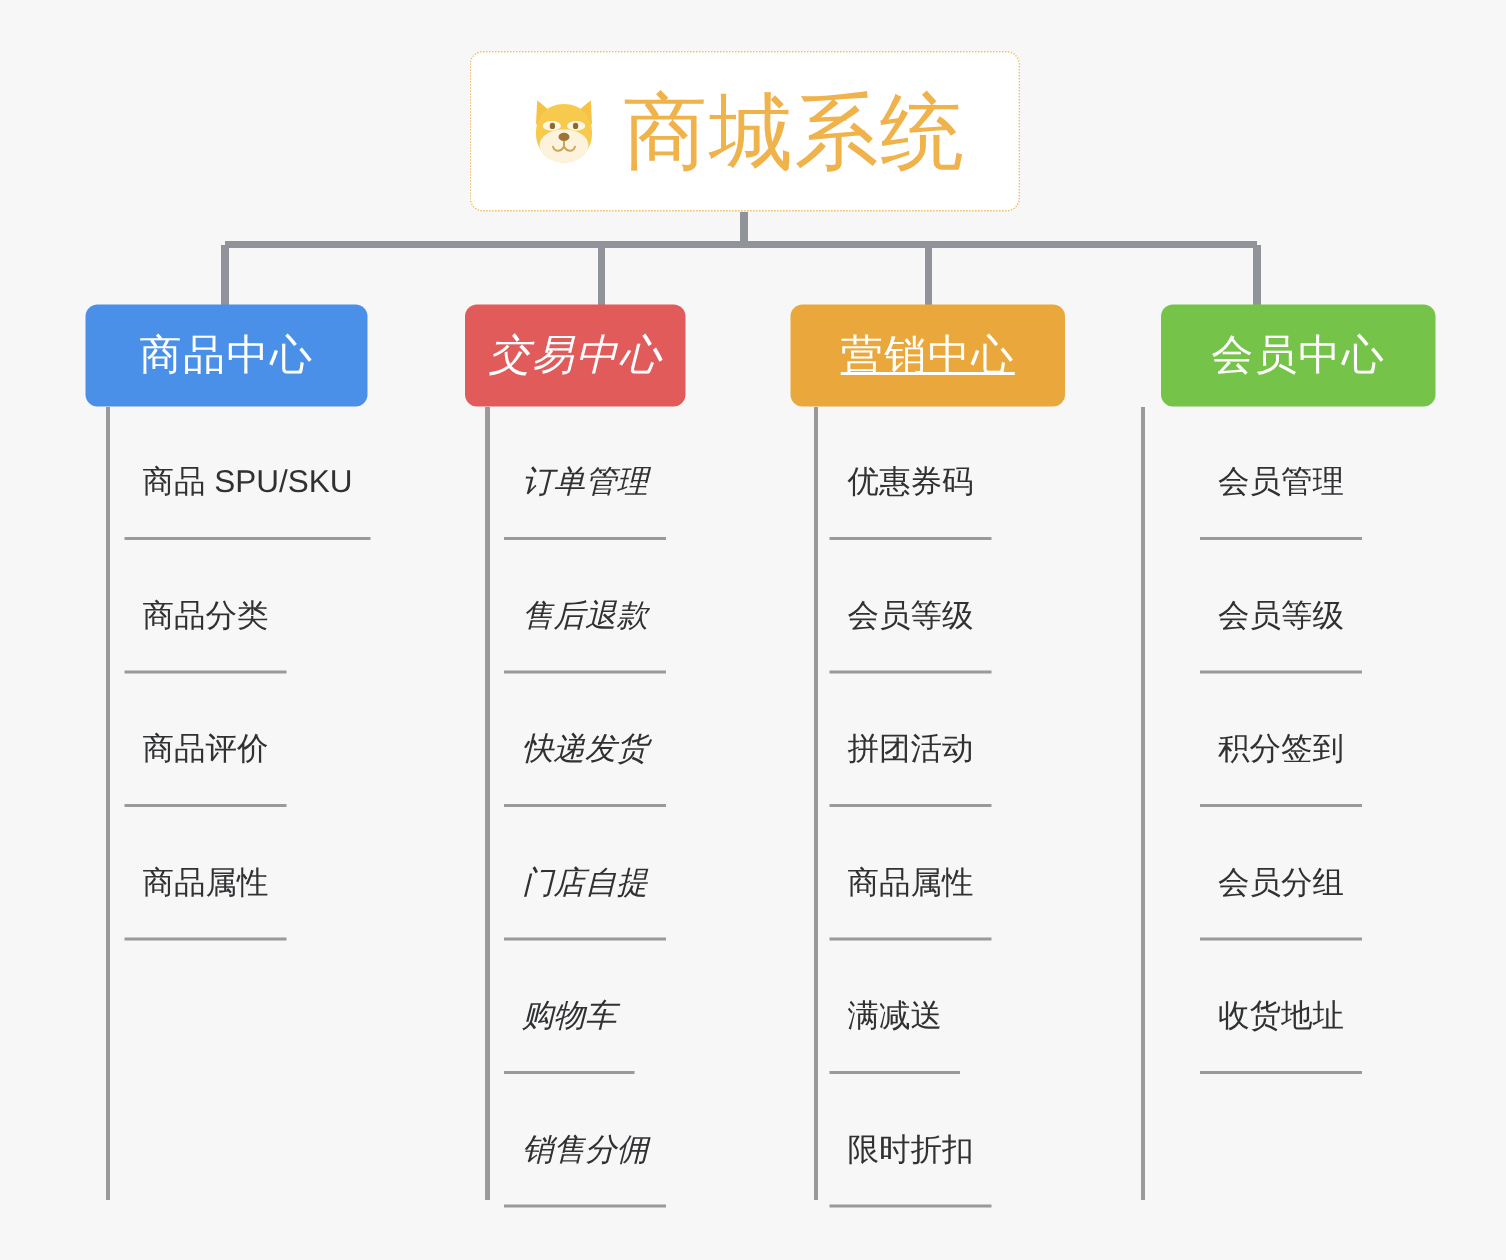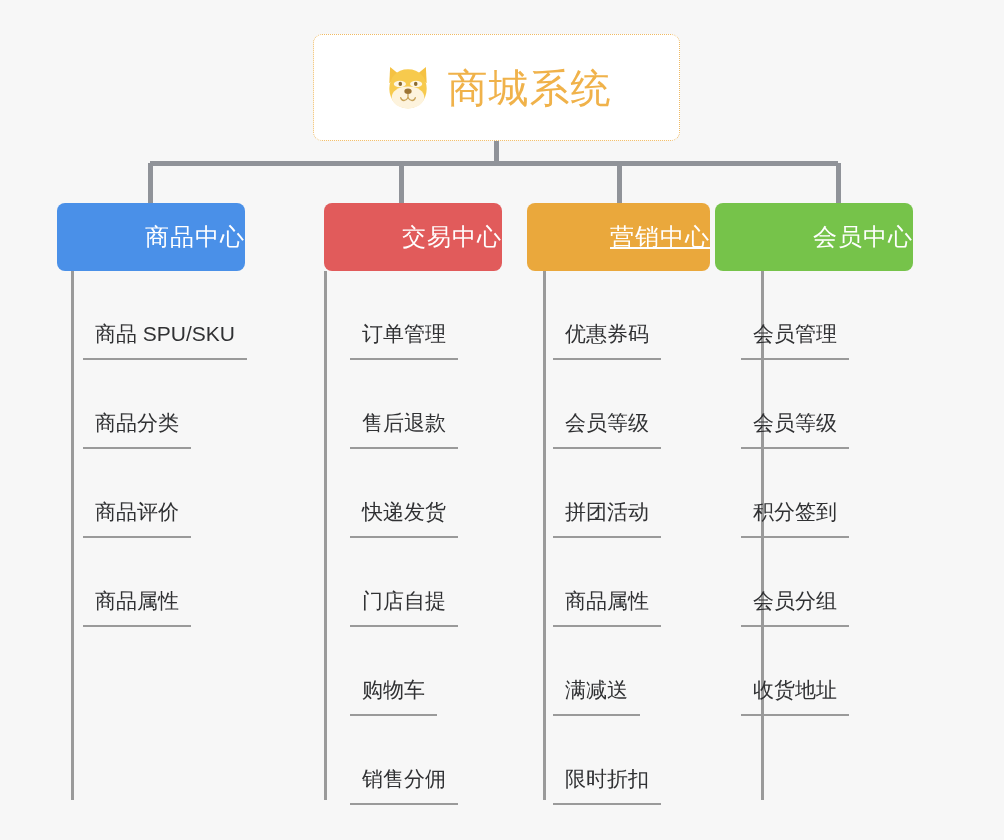--- a/index.html
+++ b/index.html
@@ -36,21 +36,21 @@
     justify-content: center;
     gap: 14px;
   }
   .root-emoji {
     width: 52px;
     height: 52px;
     flex: 0 0 auto;
     display: block;
   }
   .root-title {
-    font-size: 40px;
+    font-size: 56px;
     line-height: 1;
     color: #f0b24a;
     letter-spacing: 1px;
     white-space: nowrap;
   }
 
   
   .connectors {
     position: absolute;
     left: 0;
@@ -64,55 +64,55 @@
   .column {
     position: absolute;
     top: 203px;
   }
   .cat-box {
     box-sizing: border-box;
     height: 68px;
     border-radius: 8px;
     display: flex;
     align-items: center;
-    justify-content: flex-end;
+    justify-content: center;
     color: #ffffff;
-    font-size: 24px;
+    font-size: 28px;
     letter-spacing: 1px;
     white-space: nowrap;
   }
 
   .leaf-list {
     position: absolute;
     top: 68px;
     left: 0;
     width: 100%;
   }
   .leaf-item {
     height: 89px;
     display: flex;
     align-items: flex-end;
     box-sizing: border-box;
   }
   .leaf-inner {
     display: inline-block;
     border-bottom: 2px solid #9a9a9a;
-    padding: 0 12px 12px 12px;
+    padding: 0 12px 24px 12px;
     margin-left: 26px;
     font-size: 21px;
     color: #303133;
     white-space: nowrap;
     line-height: 1.15;
   }
 
   
   .col-0 { left: 57px;  width: 188px; }
-  .col-1 { left: 324px; width: 178px; }
+  .col-1 { left: 310px; width: 147px; font-style: italic; }
   .col-2 { left: 527px; width: 183px; }
-  .col-3 { left: 715px; width: 198px; }
+  .col-3 { left: 774px; width: 183px; }
 </style>
 </head>
 <body style="background: rgb(247, 247, 247);">
 
 <div id="mindmap">
 
   <div class="root-card" style="border-color: rgb(240, 186, 98); background: rgb(255, 255, 255);">
     <svg class="root-emoji" viewBox="0 0 64 64" aria-hidden="true">
 
       <path d="M10 6 L9 26 L22 16 Z" fill="#f5c243"></path>

